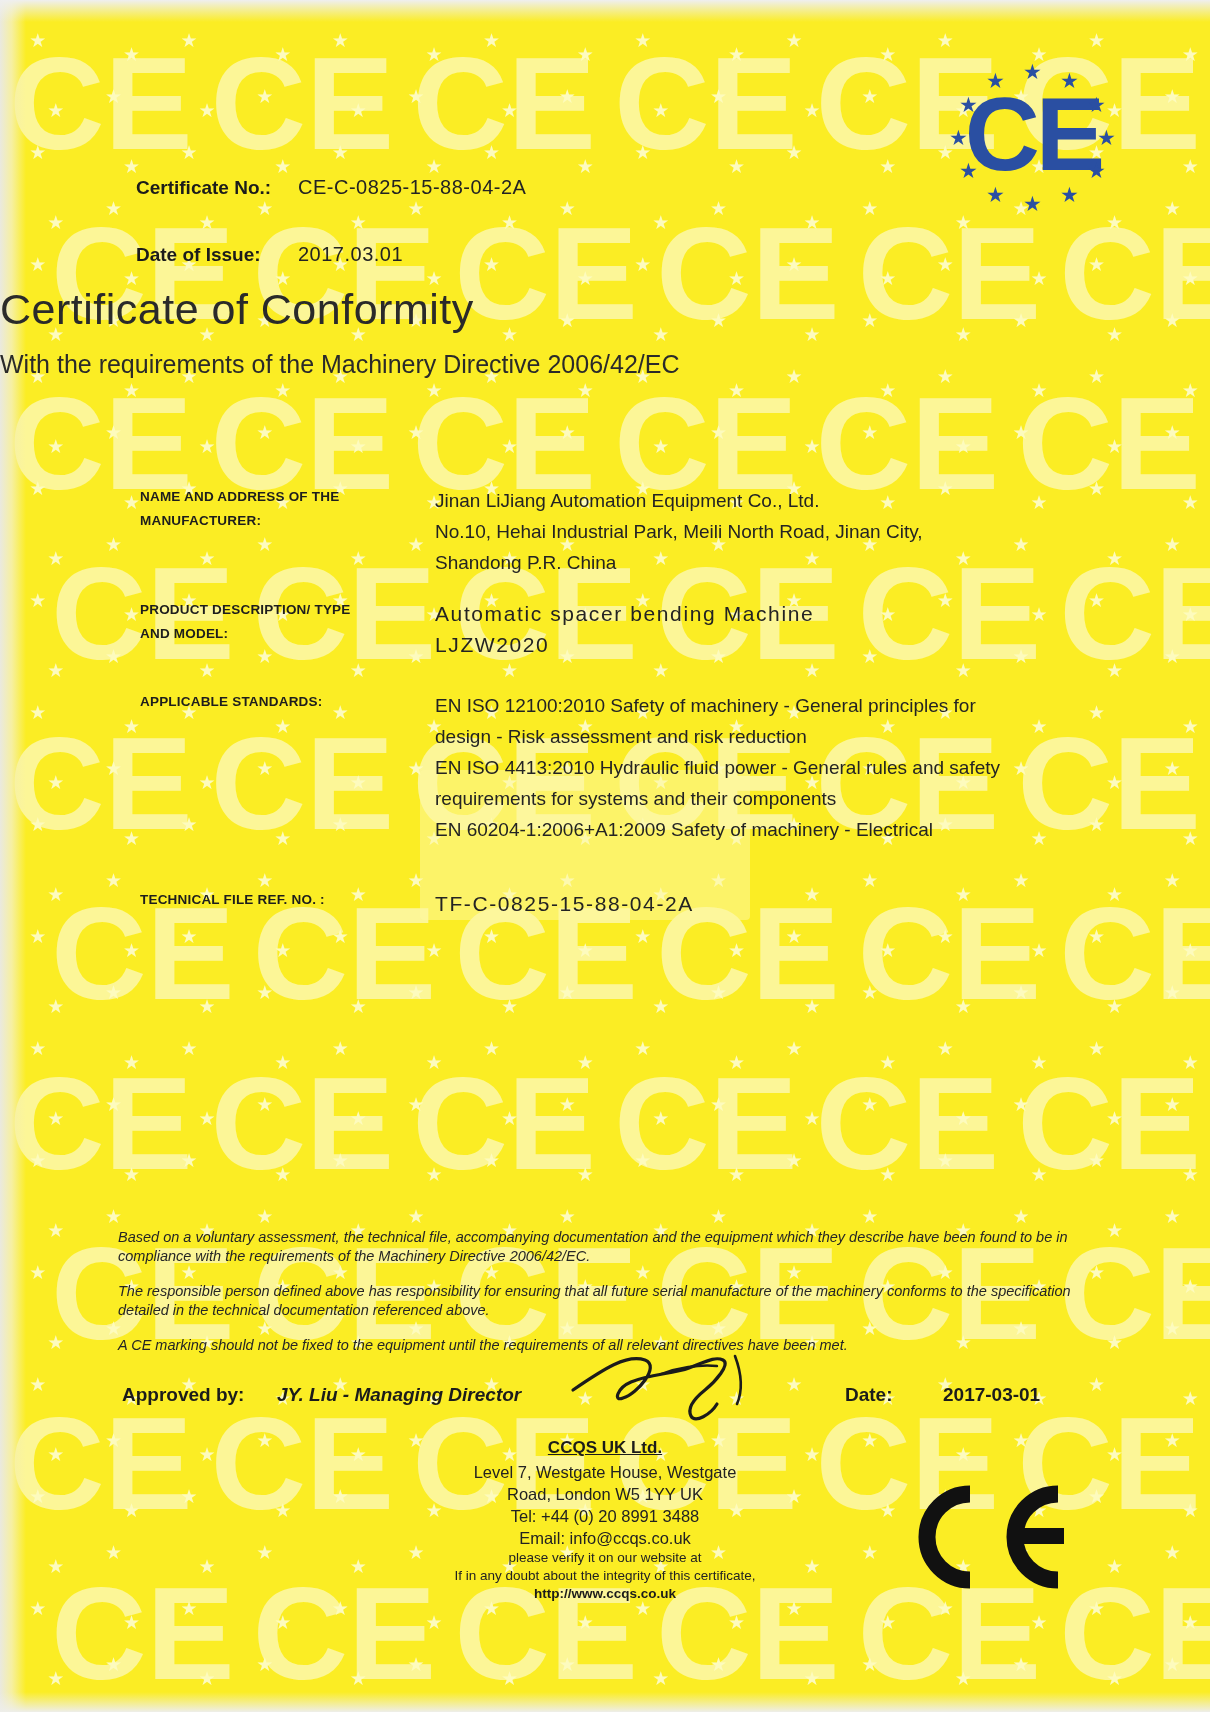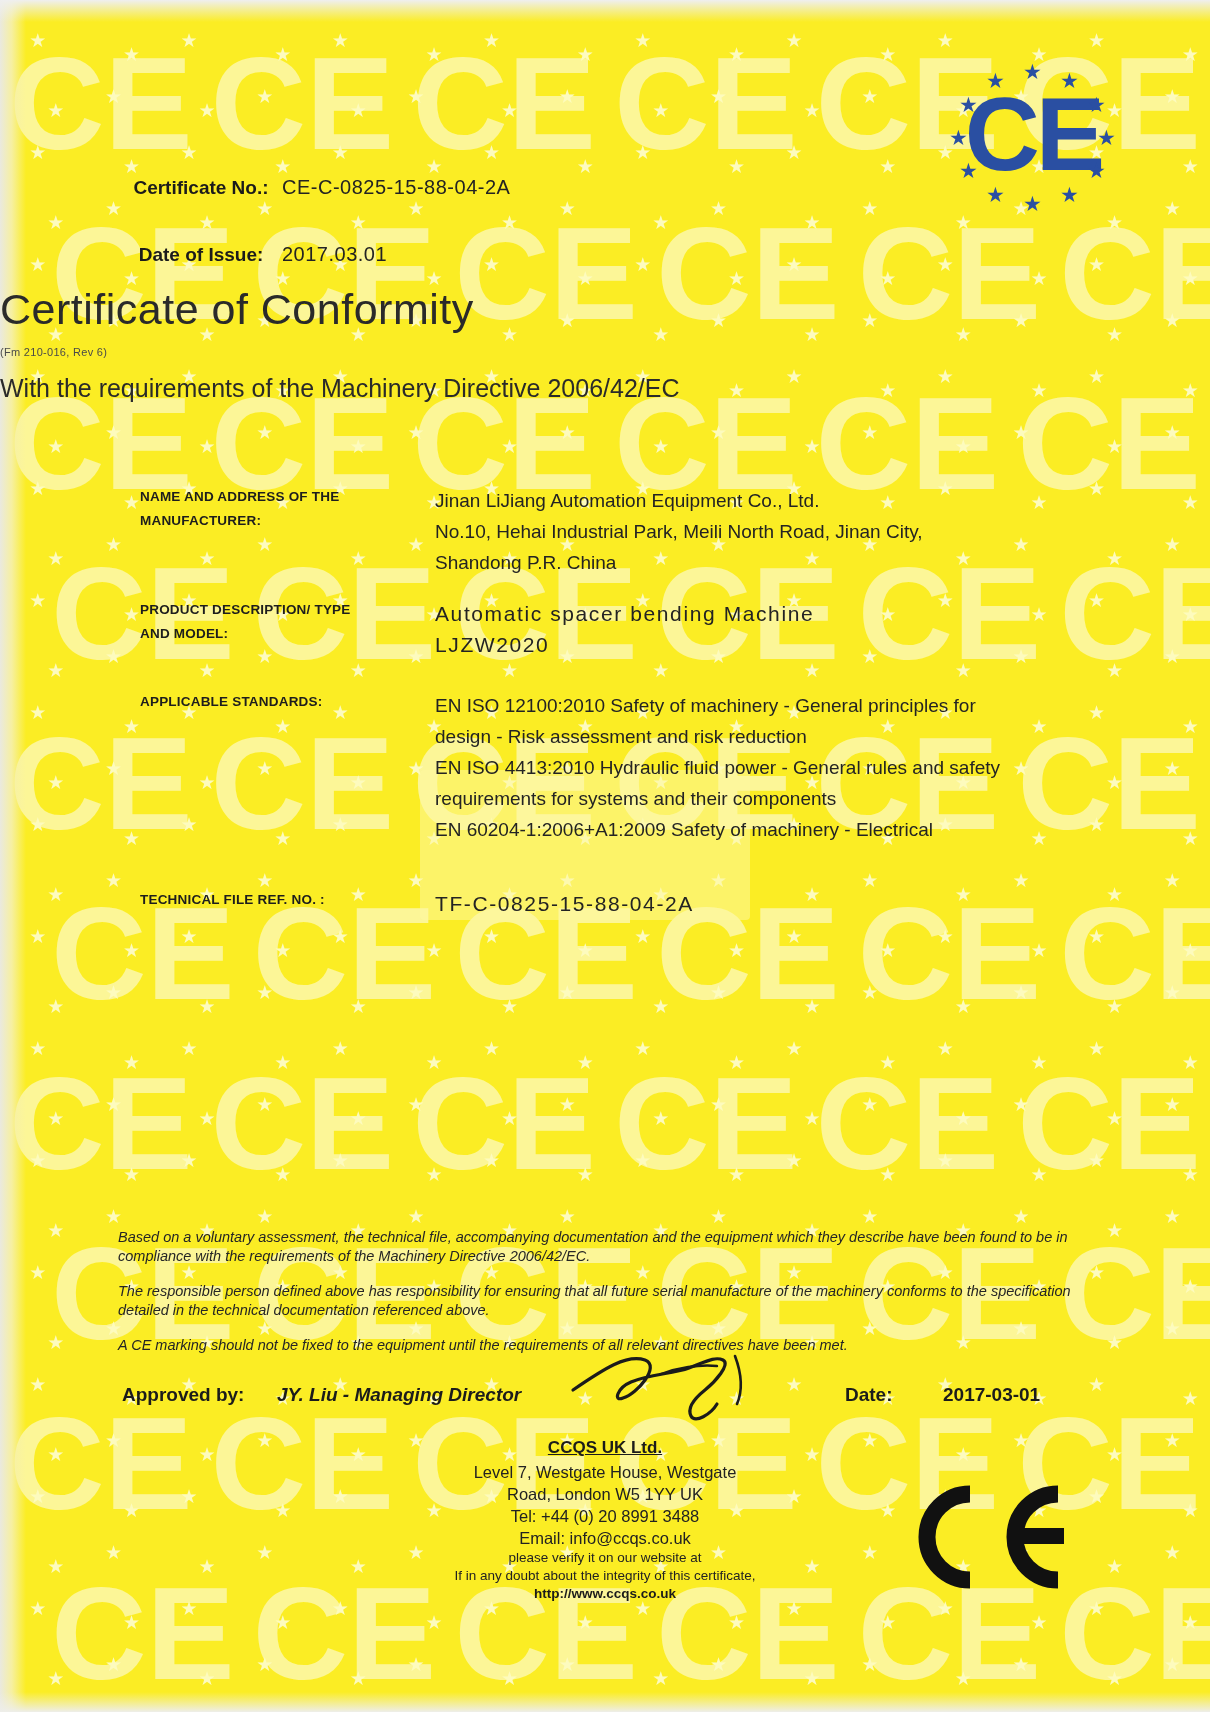--- a/index.html
+++ b/index.html
@@ -99,24 +99,23 @@
   #content {
     position: relative;
     z-index: 5;
     width: 1210px;
     height: 1712px;
   }
 
   
   #header-meta {
     position: absolute;
-    left: 120px;
+    left: 136px;
     top: 148px;
     width: 620px;
-    text-align: center;
   }
   .meta-row {
     display: flex;
     align-items: baseline;
     margin-bottom: 16px;
   }
   .meta-label {
     font-size: 19px;
     font-weight: 700;
     color: #1b1b1b;
@@ -895,21 +894,20 @@
         <div class="ce-star" style="left: 75px; top: 131px;">★</div>
         <div class="ce-star" style="left: 38px; top: 122.158px;">★</div>
         <div class="ce-star" style="left: 10.9141px; top: 98px;">★</div>
         <div class="ce-star" style="left: 1px; top: 65px;">★</div>
         <div class="ce-star" style="left: 10.9141px; top: 32px;">★</div>
         <div class="ce-star" style="left: 38px; top: 7.84232px;">★</div>
       </div>
 
     <div id="title-block">
       <div id="doc-title">Certificate of Conformity</div>
-      <div id="doc-form-ref">(Fm 210-016, Rev 6)</div>
       <div id="doc-subtitle">With the requirements of the Machinery Directive 2006/42/EC</div>
     </div>
 
     <div class="field" style="top:485px;">
       <div class="field-label">
         <div>NAME AND ADDRESS OF THE</div>
         <div>MANUFACTURER:</div>
       </div>
       <div class="field-value">
         <div>Jinan LiJiang Automation Equipment Co., Ltd.</div>

